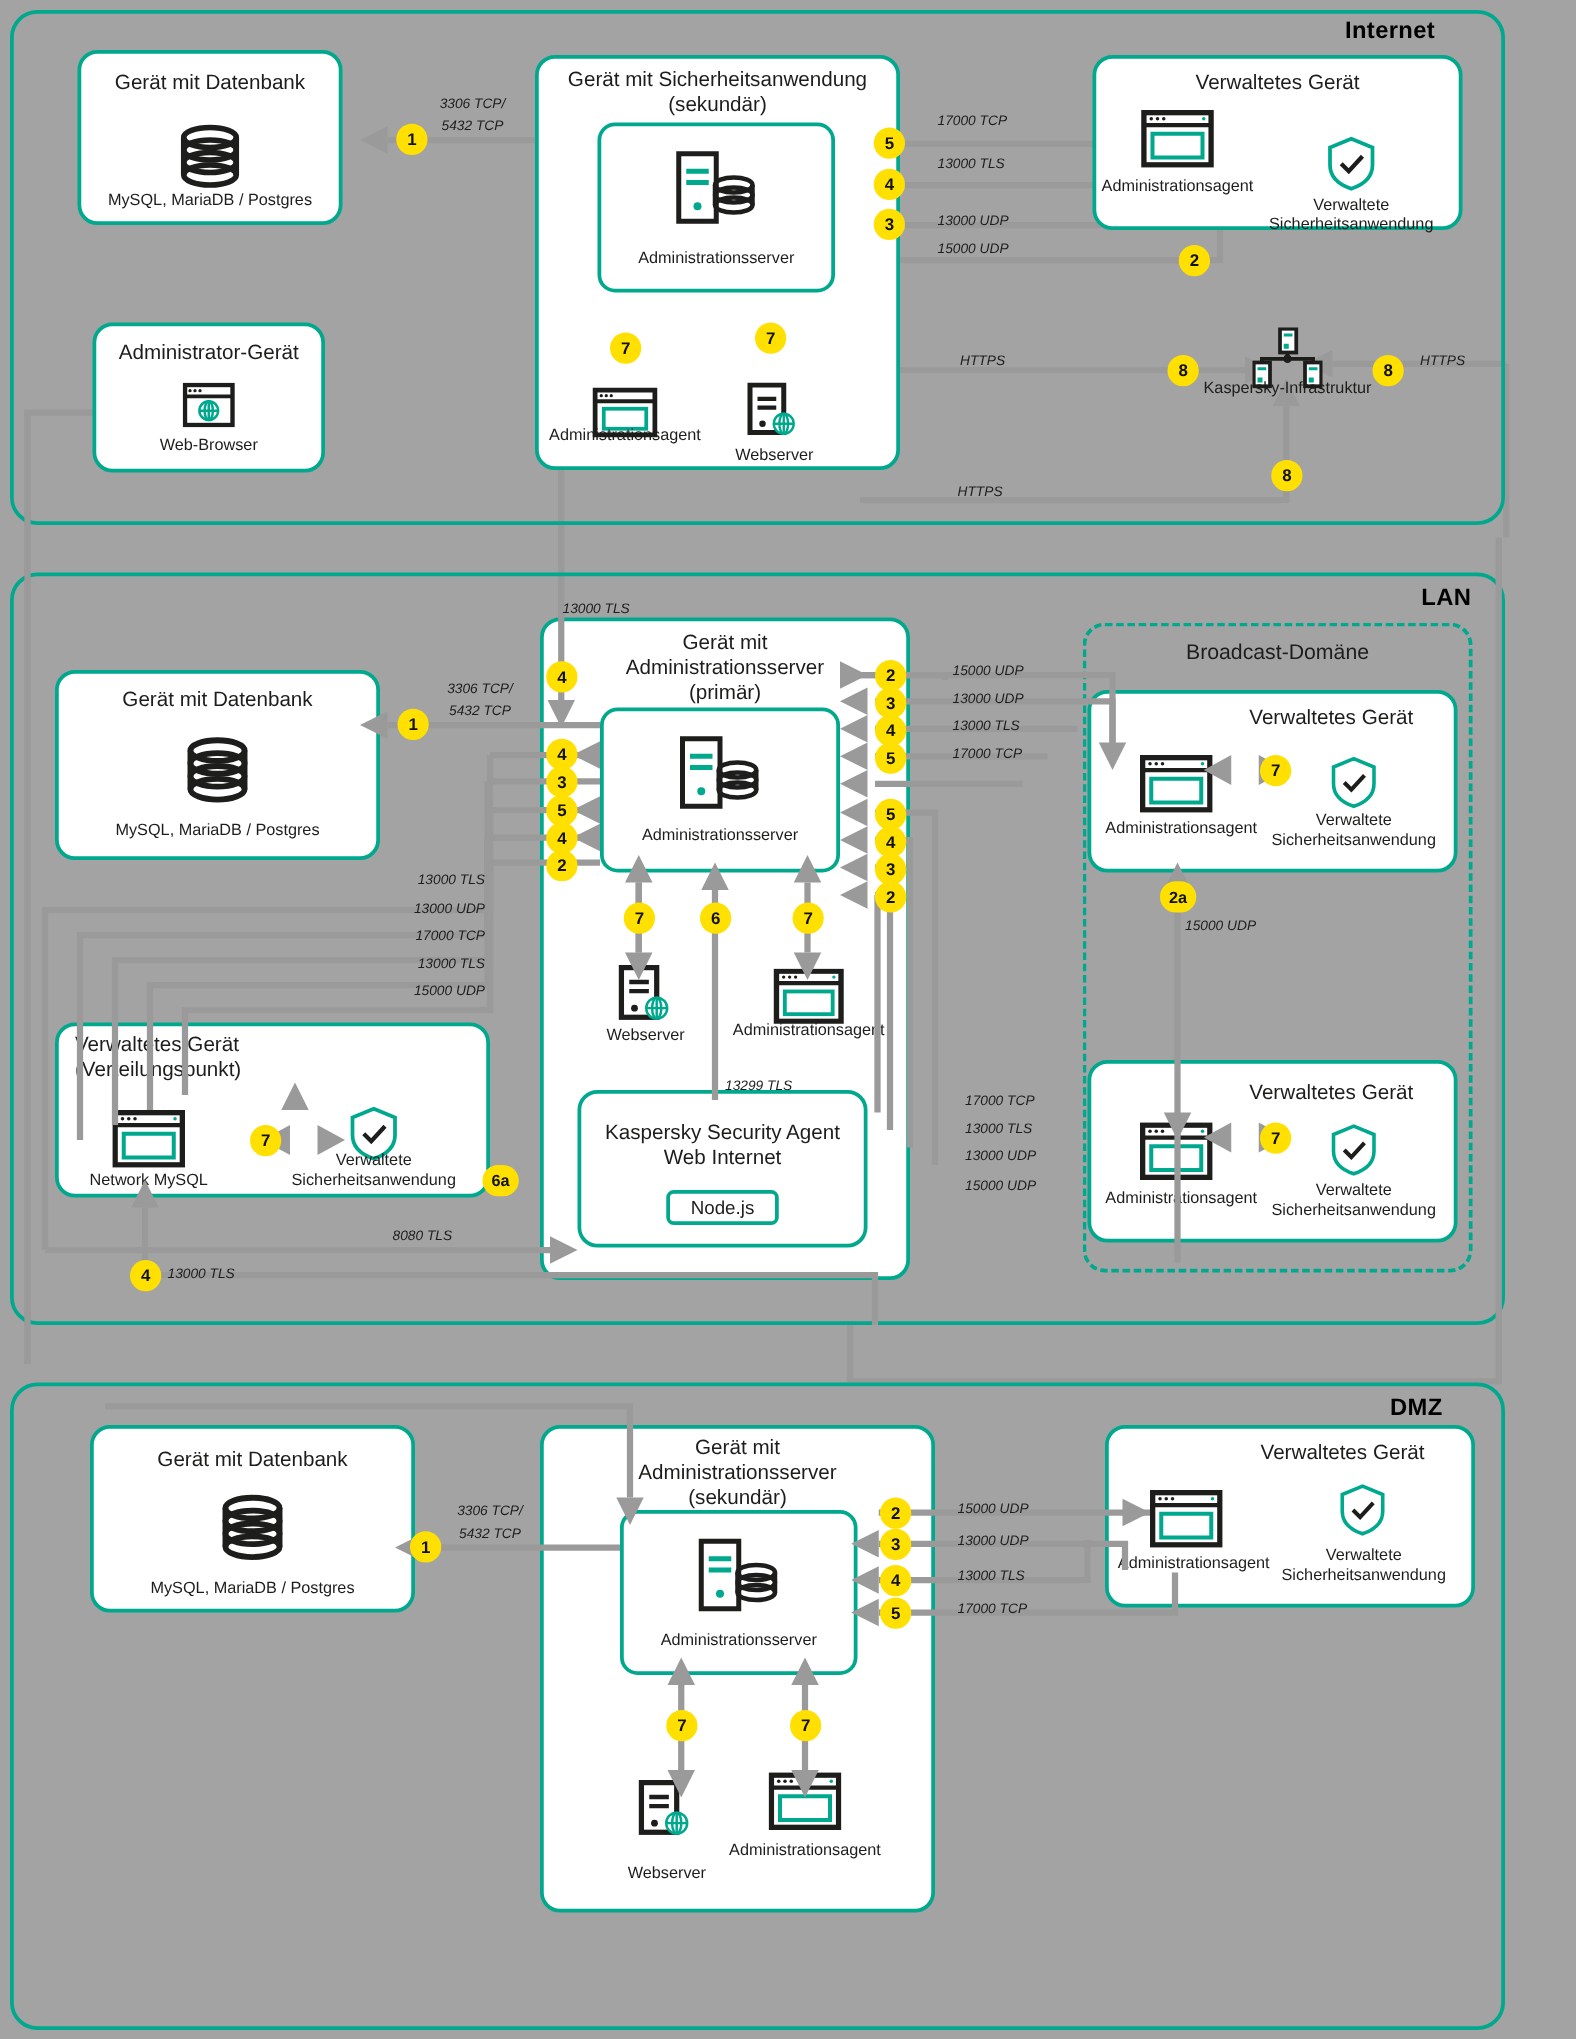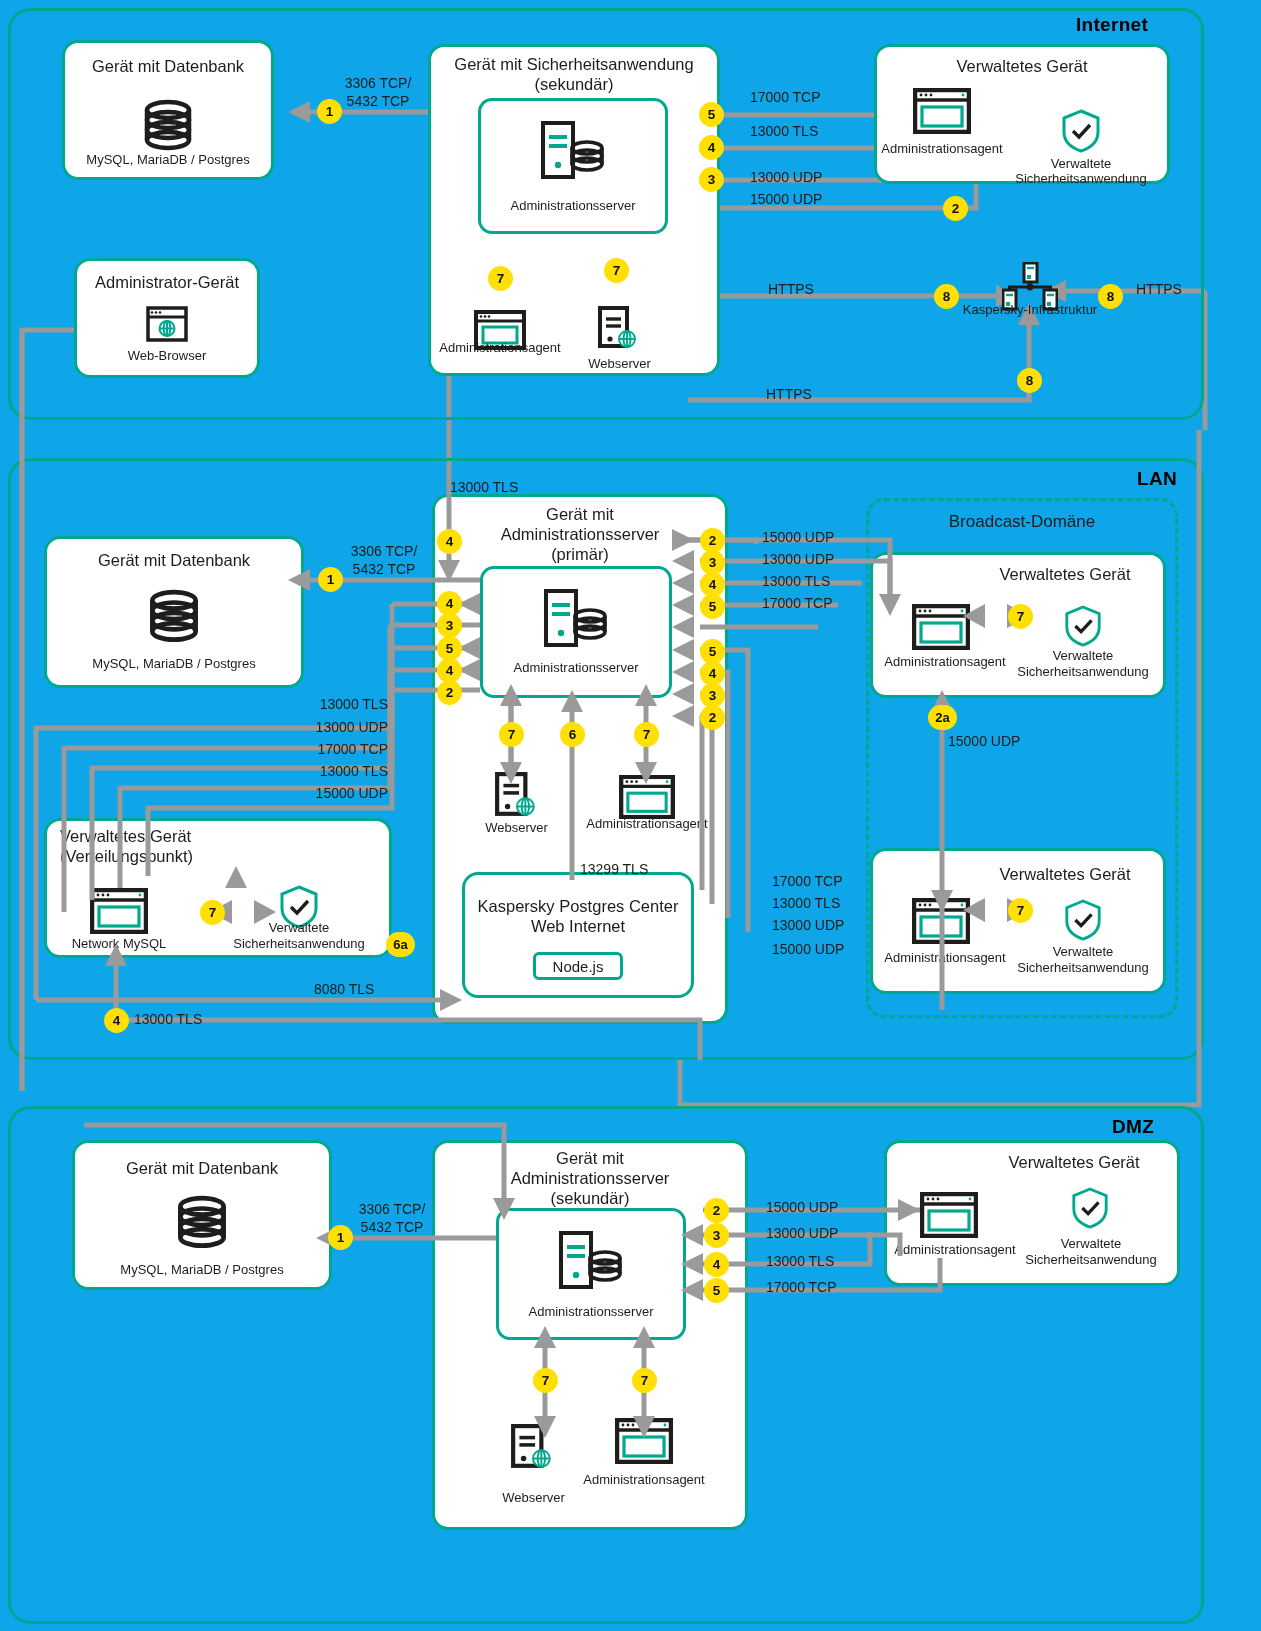--- a/index.html
+++ b/index.html
@@ -1,17 +1,17 @@
 <!DOCTYPE html>
 <html><head>
 <meta charset="utf-8">
 <style>
   html,body{margin:0;padding:0;background:#ffffff;}
   body{font-family:"Liberation Sans",sans-serif;color:#1d1d1b;}
-  #stage{position:relative;width:1261px;height:1631px;overflow:hidden;background:#0ea5e9;}
+  #stage{position:relative;width:1261px;height:1631px;overflow:hidden;background:#a3a3a3;}
 
   
   .zone{position:absolute;border:3px solid #00a88e;border-radius:22px;box-sizing:border-box;background:transparent;}
   .zone-label{position:absolute;font-weight:bold;font-size:19px;letter-spacing:.3px;color:#000;}
 
   .bcast{position:absolute;border:3px dashed #00a88e;border-radius:18px;box-sizing:border-box;}
   .bcast-label{position:absolute;font-size:17px;color:#1d1d1b;text-align:center;width:100%;}
 
   
   .box{position:absolute;border:3px solid #00a88e;border-radius:16px;box-sizing:border-box;background:#fff;}
@@ -27,21 +27,21 @@
   #wires{position:absolute;left:0;top:0;width:1261px;height:1631px;}
   #wires line,#wires path,#wires polyline{stroke:#9a9a9a;stroke-width:5;fill:none;}
   #wires polygon.ah{fill:#9a9a9a;stroke:none;}
 
   
   .badge{position:absolute;width:25px;height:25px;border-radius:50%;background:#ffe000;
          color:#111;font-size:13.5px;font-weight:600;line-height:25px;text-align:center;}
   .badge.wide{width:29px;border-radius:14px;font-size:13px;}
 
   
-  .plabel{position:absolute;font-size:14px;line-height:18px;color:#1d1d1b;white-space:nowrap;}
+  .plabel{position:absolute;font-size:11px;line-height:18px;color:#1d1d1b;white-space:nowrap;font-style:italic;}
   .plabel.r{text-align:right;}
   .plabel.c{text-align:center;}
 
   .nodejs{position:absolute;border:3px solid #00a88e;border-radius:6px;box-sizing:border-box;
           font-size:15px;text-align:center;color:#1d1d1b;background:#fff;}
 </style>
 </head>
 <body>
 
 <div id="stage">
@@ -311,21 +311,21 @@
       <circle cx="8" cy="7" r="1.4" fill="#1d1d1b"></circle>
         <circle cx="13" cy="7" r="1.4" fill="#1d1d1b"></circle>
       <circle cx="18" cy="7" r="1.4" fill="#1d1d1b"></circle>
         <circle cx="50" cy="7" r="1.4" fill="#00a88e"></circle>
       <rect x="9" y="19" width="40" height="19" fill="#fff" stroke="#00a88e" stroke-width="3.2"></rect>
     </svg>
   </div>
   <div class="cap" style="left:576px;top:816px;width:142px;">Administrationsagent</div>
 
   <div class="box" style="left:462px;top:872px;width:232px;height:126px;"></div>
-  <div class="box-title" style="left:462px;top:896px;width:232px;">Kaspersky Postgres Center</div>
+  <div class="box-title" style="left:462px;top:896px;width:232px;">Kaspersky Security Agent</div>
   <div class="box-title" style="left:462px;top:916px;width:232px;">Web Internet</div>
   <div class="nodejs" style="left:533px;top:952px;width:90px;height:28px;line-height:24px;">Node.js</div>
 
   <div class="box" style="left:44px;top:818px;width:348px;height:140px;"></div>
   <div class="box-title" style="left:60px;top:826px;width:348px;text-align:left;">Verwaltetes Gerät</div>
   <div class="box-title" style="left:60px;top:846px;width:348px;text-align:left;">(Verteilungspunkt)</div>
   <div class="ico" style="left:90px;top:888px;">
     <svg width="58" height="46" viewBox="0 0 58 46">
       <rect x="2" y="2" width="54" height="42" fill="#fff" stroke="#1d1d1b" stroke-width="4.5"></rect>
       <line x1="2" y1="12" x2="56" y2="12" stroke="#1d1d1b" stroke-width="3.4"></line>

